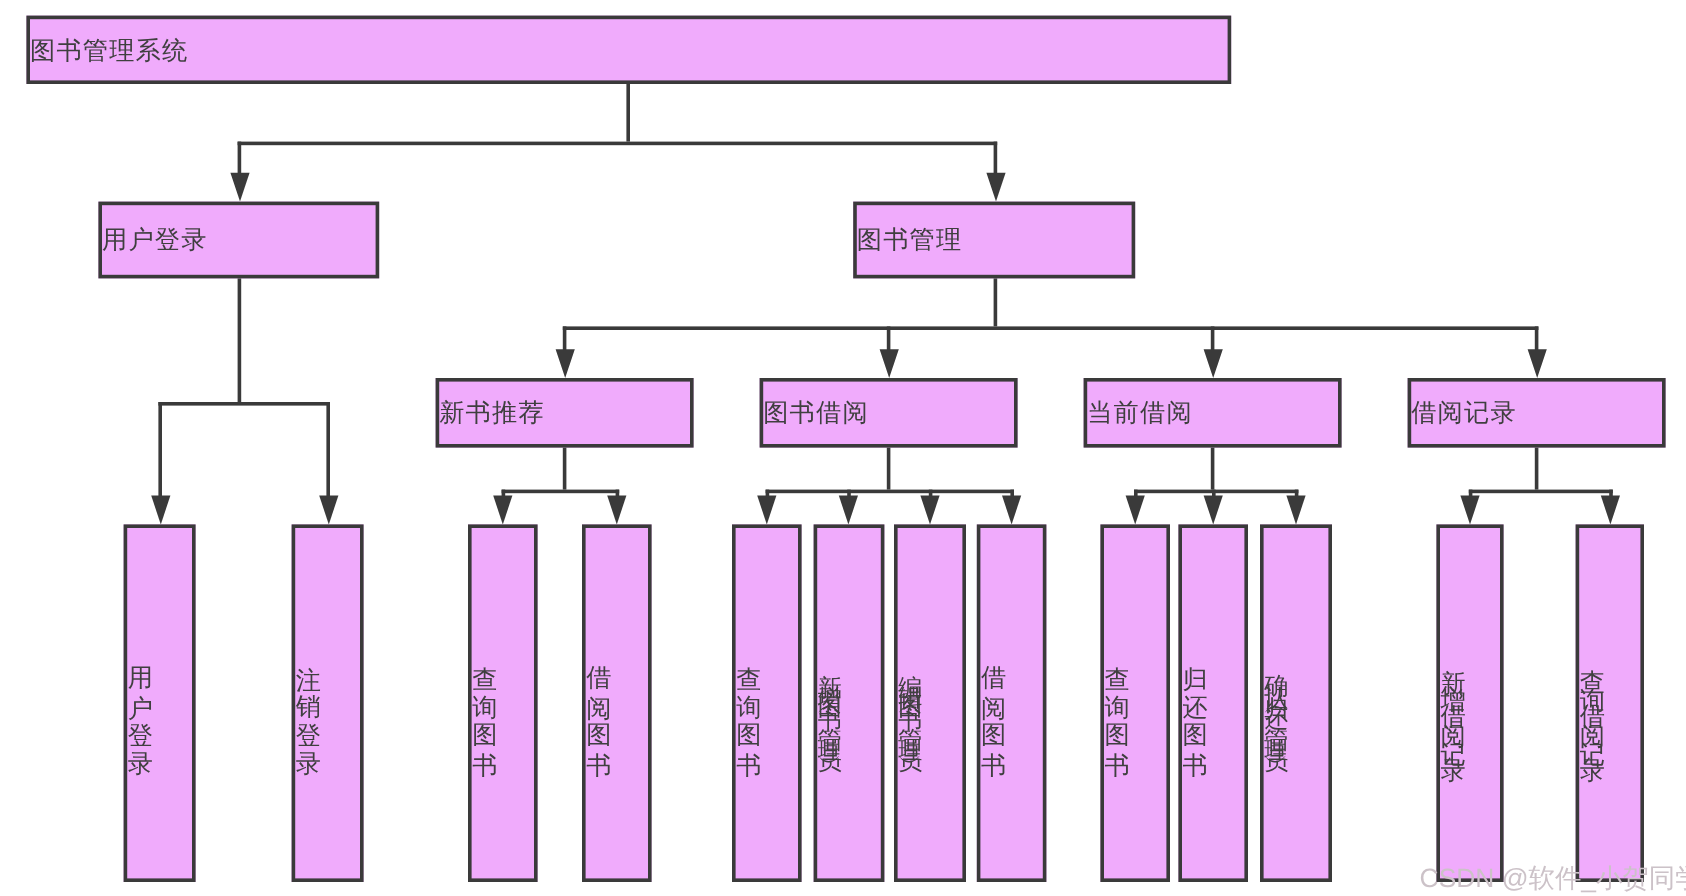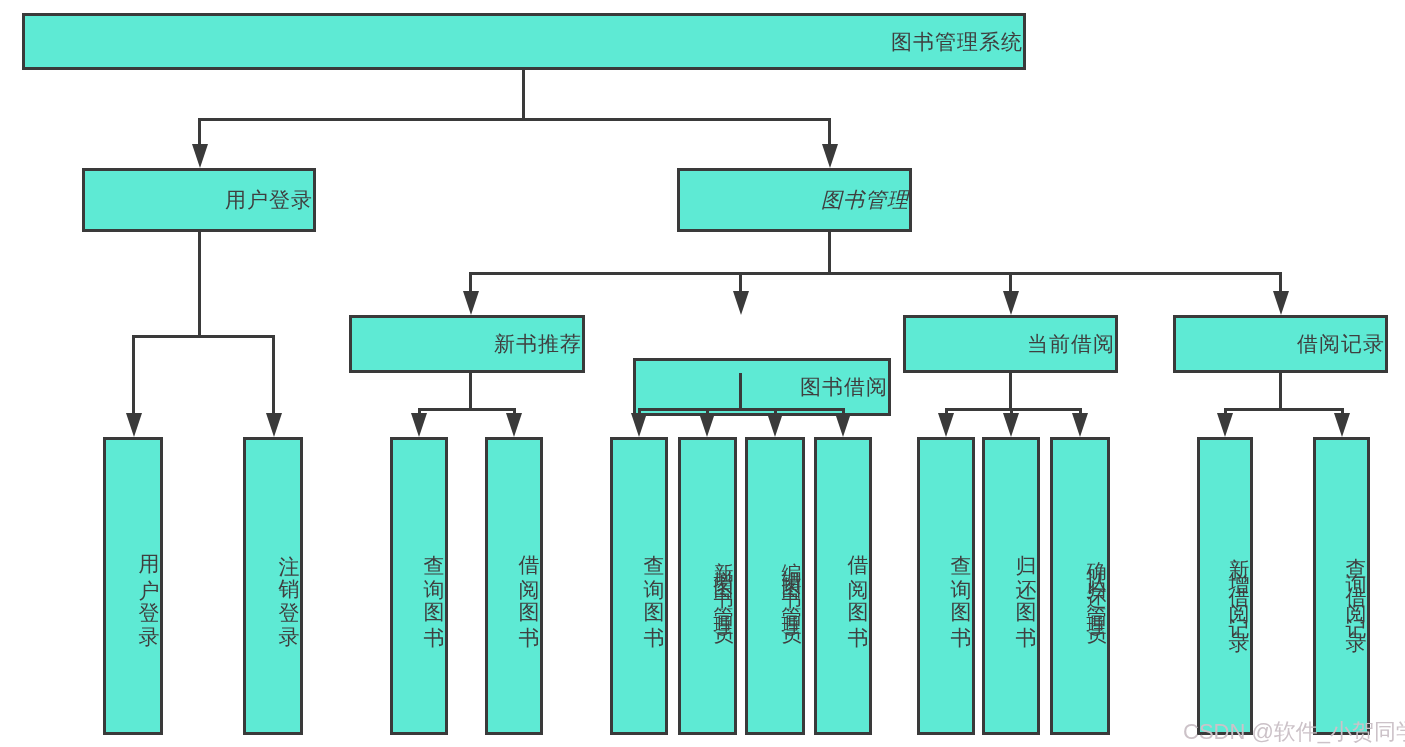--- a/index.html
+++ b/index.html
@@ -8,24 +8,24 @@
     position: relative;
     width: 1405px;
     height: 747px;
     background: #ffffff;
     overflow: hidden;
   }
   .box {
     position: absolute;
     box-sizing: border-box;
     border: 3px solid #3a3a3a;
-    background: #5eead4;
+    background: #f0abfc;
     display: flex;
     align-items: center;
-    justify-content: flex-end;
+    justify-content: flex-start;
     color: #3f3f3f;
   }
   .hlabel { font-size: 21px; letter-spacing: 1px; white-space: nowrap; }
   .vlabel {
     writing-mode: vertical-rl;
     text-orientation: mixed;
     font-size: 21px;
     line-height: 1;
     white-space: nowrap;
   }
@@ -62,21 +62,21 @@
   <div class="line" style="left:522px; top:70px; width:3px; height:48px;"></div>
   <div class="line" style="left:198px; top:118px; width:633px; height:3px;"></div>
   <div class="line" style="left:198px; top:118px; width:3px; height:28px;"></div>
   <div class="arrow" style="left:192px; top:144px;"></div>
   <div class="line" style="left:828px; top:118px; width:3px; height:28px;"></div>
   <div class="arrow" style="left:822px; top:144px;"></div>
 
   <div class="box" style="left:82px; top:168px; width:234px; height:64px;">
     <span class="hlabel">用户登录</span>
   </div>
-  <div class="box" style="left:677px; top:168px; width:235px; height:64px;font-style:italic;">
+  <div class="box" style="left:711px; top:168px; width:235px; height:64px;">
     <span class="hlabel">图书管理</span>
   </div>
 
   <div class="line" style="left:198px; top:232px; width:3px; height:103px;"></div>
   <div class="line" style="left:132px; top:335px; width:143px; height:3px;"></div>
   <div class="line" style="left:132px; top:335px; width:3px; height:80px;"></div>
   <div class="arrow" style="left:126px; top:413px;"></div>
   <div class="line" style="left:272px; top:335px; width:3px; height:80px;"></div>
   <div class="arrow" style="left:266px; top:413px;"></div>
 
@@ -84,24 +84,24 @@
   <div class="line" style="left:469px; top:272px; width:813px; height:3px;"></div>
   <div class="line" style="left:469px; top:272px; width:3px; height:21px;"></div>
   <div class="arrow" style="left:463px; top:291px;"></div>
   <div class="line" style="left:739px; top:272px; width:3px; height:21px;"></div>
   <div class="arrow" style="left:733px; top:291px;"></div>
   <div class="line" style="left:1009px; top:272px; width:3px; height:21px;"></div>
   <div class="arrow" style="left:1003px; top:291px;"></div>
   <div class="line" style="left:1279px; top:272px; width:3px; height:21px;"></div>
   <div class="arrow" style="left:1273px; top:291px;"></div>
 
-  <div class="box" style="left:349px; top:315px; width:236px; height:58px;">
+  <div class="box" style="left:363px; top:315px; width:215px; height:58px;">
     <span class="hlabel">新书推荐</span>
   </div>
-  <div class="box" style="left:633px; top:315px; width:258px; height:58px;margin-top:43px;">
+  <div class="box" style="left:633px; top:315px; width:215px; height:58px;">
     <span class="hlabel">图书借阅</span>
   </div>
   <div class="box" style="left:1173px; top:315px; width:215px; height:58px;">
     <span class="hlabel">借阅记录</span>
   </div>
   <div class="box" style="left:903px; top:315px; width:215px; height:58px;">
     <span class="hlabel">当前借阅</span>
   </div>
 
   <div class="line" style="left:469px; top:373px; width:3px; height:35px;"></div>

